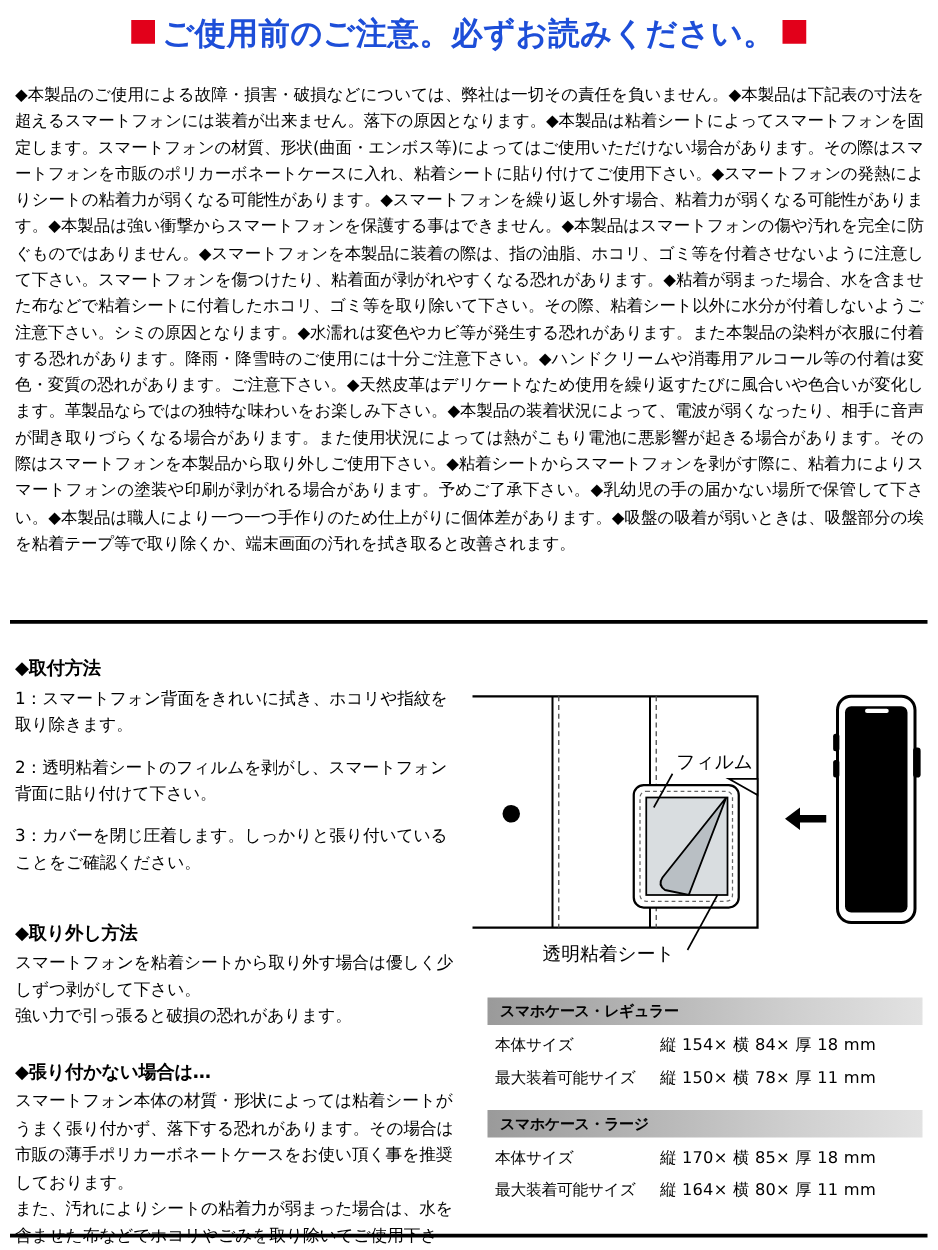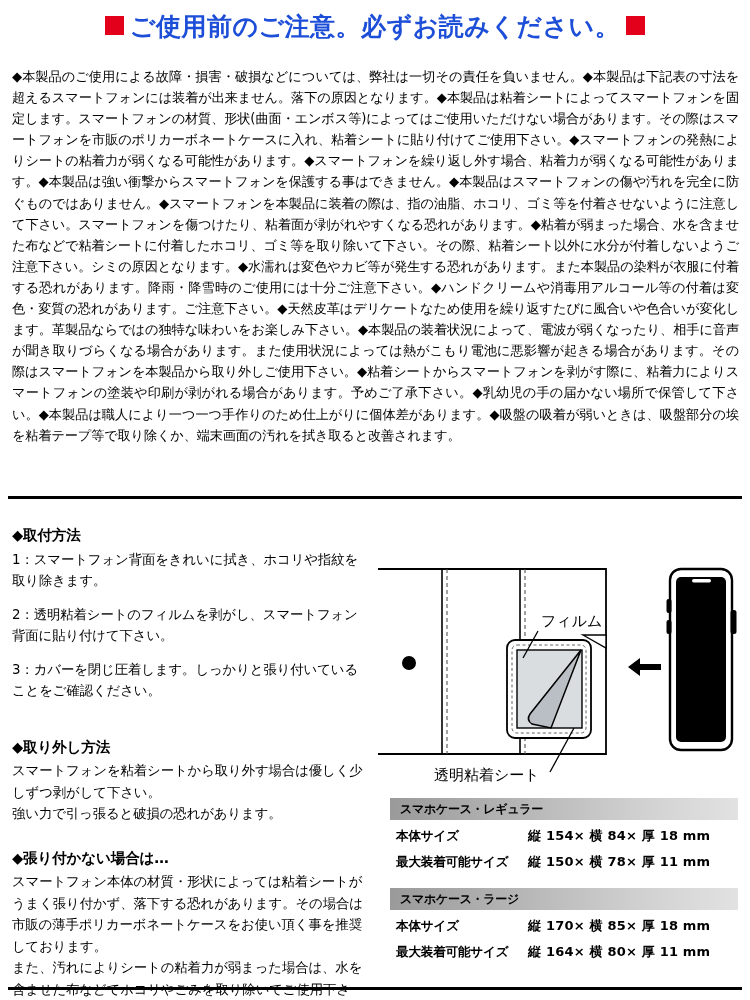--- a/index.html
+++ b/index.html
@@ -84,21 +84,21 @@
     letter-spacing: -0.2px;
   }
   .step { margin: 0 0 12px 0; }
   .para { margin: 0; }
   .gap-lg { height: 22px; }
 
   
   .diagram {
     position: absolute;
     left: 378px;
-    top: 536px;
+    top: 524px;
     width: 366px;
     height: 262px;
   }
   .diagram svg { display: block; }
 
   
   .spec-table {
     position: absolute;
     left: 390px;
     width: 348px;
@@ -110,21 +110,21 @@
   .spec-head {
     background: linear-gradient(to right, #9a9a9a 0%, #b4b4b4 35%, #cfcfcf 70%, #e2e2e2 100%);
     font-weight: bold;
     font-size: 12px;
     padding: 4px 12px 4px 10px;
     letter-spacing: -0.3px;
     color: #000;
     height: 14px;
     line-height: 14px;
   }
-  .spec-rows { margin-top: 7px; font-weight: bold; }
+  .spec-rows { margin-top: 7px; }
   .spec-row {
     display: flex;
     align-items: baseline;
     margin-bottom: 8px;
   }
   .spec-label {
     width: 138px;
     flex: none;
     font-size: 12.6px;
     letter-spacing: -0.2px;

